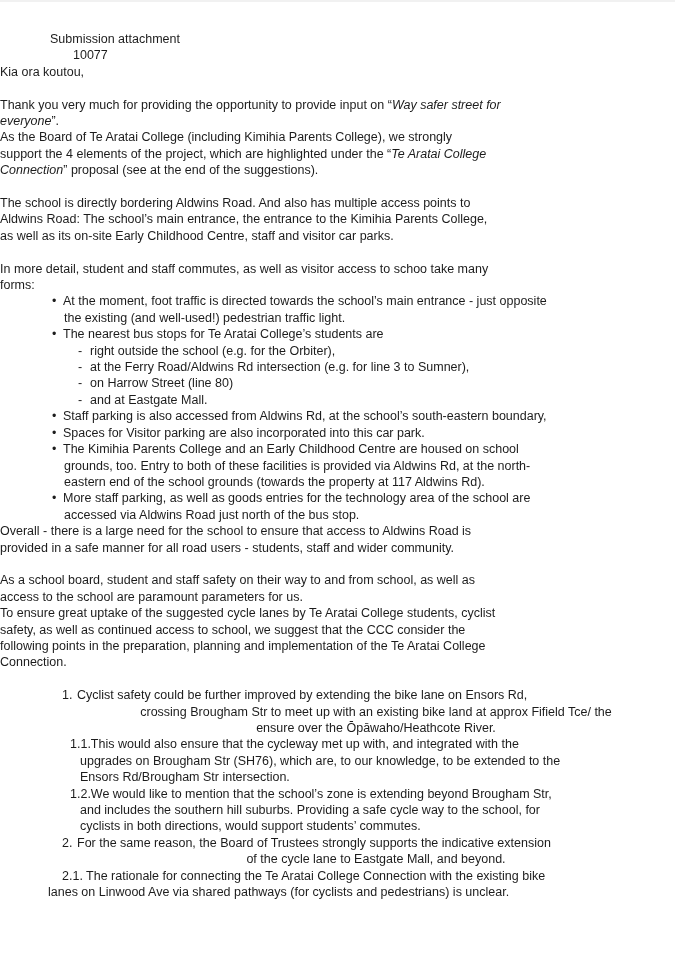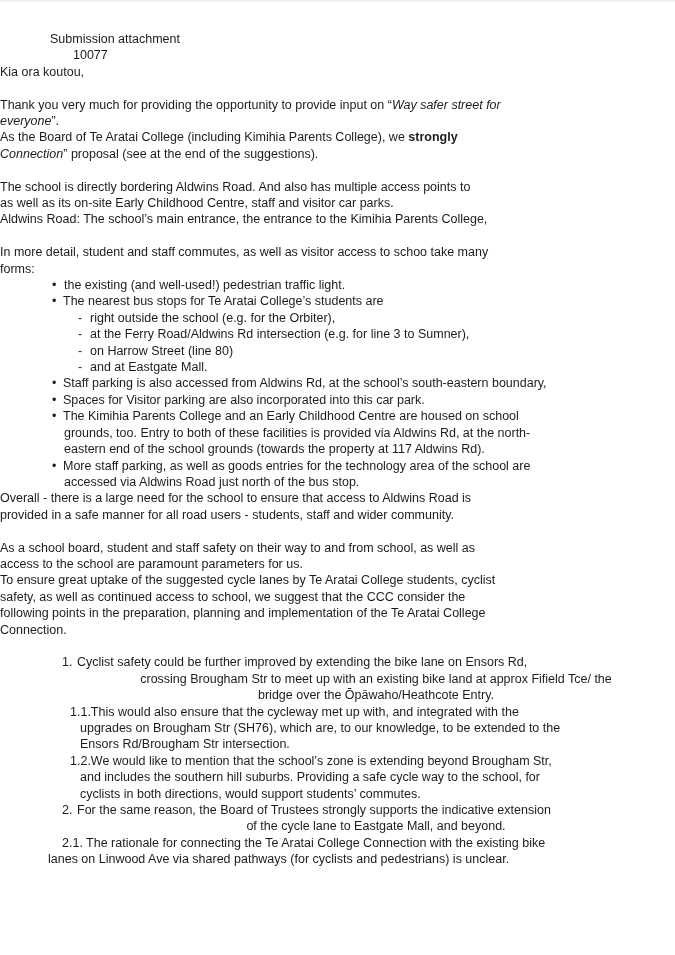--- a/index.html
+++ b/index.html
@@ -9,21 +9,21 @@
     font-family:"Liberation Sans", sans-serif;
     font-size:12.5px;
     line-height:16.4px;
     color:#1c1c1c;
     overflow:hidden;
   }
   .page{position:relative;box-sizing:border-box;width:675px;height:955px;padding-top:31px;}
   .top-line{position:absolute;top:0;left:0;width:675px;height:2px;background:#f1f1f1;}
   .line{position:relative;white-space:nowrap;}
   .blank{height:16.4px;}
-  .b{font-weight:bold;}
+  .b{font-weight:normal;}
   .i{font-style:italic;}
   .marker{position:absolute;top:0;}
   .meta1{padding-left:50px;}
   .meta2{padding-left:44px;margin-left:29px;}
   .body{}
   .bullet{padding-left:63px;}
   .bullet > .marker{left:52px;}
   .bcont{padding-left:64px;}
   .dash{padding-left:90px;}
   .dash > .marker{left:78px;}
@@ -41,29 +41,30 @@
 <div class="page">
   <div class="top-line"></div>
   <div id="doc-lines">
       <div class="line meta1"><span>Submission attachment</span></div>
       <div class="line meta2"><span>10077</span></div>
       <div class="line body"><span>Kia ora koutou,</span></div>
       <div class="line blank"></div>
       <div class="line body"><span>Thank you very much for providing the opportunity to provide input on “</span><span class="i">Way safer street for</span></div>
       <div class="line body"><span class="i">everyone</span><span>”.</span></div>
       <div class="line body"><span>As the Board of Te Aratai College (including Kimihia Parents College), we </span><span class="b">strongly</span></div>
+      <div class="line body"><span class="b">support</span><span> the 4 elements of the project, which are highlighted under the “</span><span class="i">Te Aratai College</span></div>
       <div class="line body"><span class="i">Connection</span><span>” proposal (see at the end of the suggestions).</span></div>
       <div class="line blank"></div>
       <div class="line body"><span>The school is directly bordering Aldwins Road. And also has multiple access points to</span></div>
+      <div class="line body"><span>Aldwins Road: The school’s main entrance, the entrance to the Kimihia Parents College,</span></div>
       <div class="line body"><span>as well as its on-site Early Childhood Centre, staff and visitor car parks.</span></div>
-      <div class="line body"><span>Aldwins Road: The school’s main entrance, the entrance to the Kimihia Parents College,</span></div>
       <div class="line blank"></div>
       <div class="line body"><span>In more detail, student and staff commutes, as well as visitor access to schoo take many</span></div>
       <div class="line body"><span>forms:</span></div>
-      <div class="line bullet"><span class="marker">•</span></div>
+      <div class="line bullet"><span class="marker">•</span><span>At the moment, foot traffic is directed towards the school’s main entrance - just opposite</span></div>
       <div class="line bcont"><span>the existing (and well-used!) pedestrian traffic light.</span></div>
       <div class="line bullet"><span class="marker">•</span><span>The nearest bus stops for Te Aratai College’s students are</span></div>
       <div class="line dash"><span class="marker">-</span><span>right outside the school (e.g. for the Orbiter),</span></div>
       <div class="line dash"><span class="marker">-</span><span>at the Ferry Road/Aldwins Rd intersection (e.g. for line 3 to Sumner),</span></div>
       <div class="line dash"><span class="marker">-</span><span>on Harrow Street (line 80)</span></div>
       <div class="line dash"><span class="marker">-</span><span>and at Eastgate Mall.</span></div>
       <div class="line bullet"><span class="marker">•</span><span>Staff parking is also accessed from Aldwins Rd, at the school’s south-eastern boundary,</span></div>
       <div class="line bullet"><span class="marker">•</span><span>Spaces for Visitor parking are also incorporated into this car park.</span></div>
       <div class="line bullet"><span class="marker">•</span><span>The Kimihia Parents College and an Early Childhood Centre are housed on school</span></div>
       <div class="line bcont"><span>grounds, too. Entry to both of these facilities is provided via Aldwins Rd, at the north-</span></div>
@@ -75,21 +76,21 @@
       <div class="line blank"></div>
       <div class="line body"><span>As a school board, student and staff safety on their way to and from school, as well as</span></div>
       <div class="line body"><span>access to the school are paramount parameters for us.</span></div>
       <div class="line body"><span>To ensure great uptake of the suggested cycle lanes by Te Aratai College students, cyclist</span></div>
       <div class="line body"><span>safety, as well as continued access to school, we suggest that the CCC consider the</span></div>
       <div class="line body"><span>following points in the preparation, planning and implementation of the Te Aratai College</span></div>
       <div class="line body"><span>Connection.</span></div>
       <div class="line blank"></div>
       <div class="line num"><span class="marker">1.</span><span>Cyclist safety could be further improved by extending the bike lane on Ensors Rd,</span></div>
       <div class="line ncont"><span>crossing Brougham Str to meet up with an existing bike land at approx Fifield Tce/ the</span></div>
-      <div class="line ncont"><span>bridge over the Ōpāwaho/Heathcote Entry.</span></div>
+      <div class="line ncont"><span>ensure over the Ōpāwaho/Heathcote River.</span></div>
       <div class="line sub"><span>1.1.This would also ensure that the cycleway met up with, and integrated with the</span></div>
       <div class="line scont"><span>upgrades on Brougham Str (SH76), which are, to our knowledge, to be extended to the</span></div>
       <div class="line scont"><span>Ensors Rd/Brougham Str intersection.</span></div>
       <div class="line sub"><span>1.2.We would like to mention that the school’s zone is extending beyond Brougham Str,</span></div>
       <div class="line scont"><span>and includes the southern hill suburbs. Providing a safe cycle way to the school, for</span></div>
       <div class="line scont"><span>cyclists in both directions, would support students’ commutes.</span></div>
       <div class="line num"><span class="marker">2.</span><span>For the same reason, the Board of Trustees strongly supports the indicative extension</span></div>
       <div class="line ncont"><span>of the cycle lane to Eastgate Mall, and beyond.</span></div>
       <div class="line sub2"><span>2.1. The rationale for connecting the Te Aratai College Connection with the existing bike</span></div>
       <div class="line scont2"><span>lanes on Linwood Ave via shared pathways (for cyclists and pedestrians) is unclear.</span></div>

